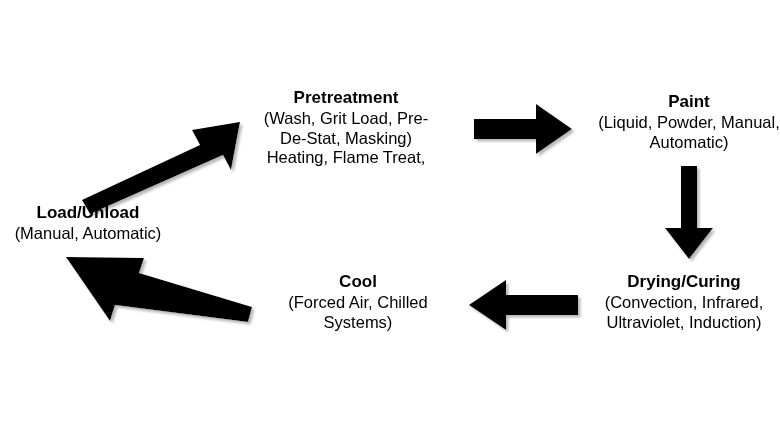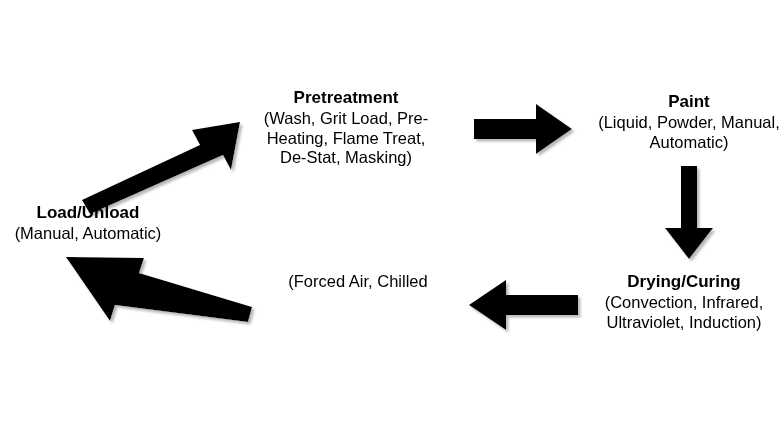--- a/index.html
+++ b/index.html
@@ -90,32 +90,34 @@
   </svg>
 
   <div class="node" id="node-load">
     <span class="title">Load/Unload</span>
     <span class="detail">(Manual, Automatic)</span>
   </div>
 
   <div class="node" id="node-pre">
     <span class="title">Pretreatment</span>
     <span class="detail">(Wash, Grit Load, Pre-</span>
+    <span class="detail">De-Stat, Masking)</span>
     <span class="detail">Heating, Flame Treat,</span>
-    <span class="detail">De-Stat, Masking)</span>
   </div>
 
   <div class="node" id="node-paint">
     <span class="title">Paint</span>
     <span class="detail">(Liquid, Powder, Manual,</span>
     <span class="detail">Automatic)</span>
   </div>
 
   <div class="node" id="node-cool">
+    <span class="title">Cool</span>
     <span class="detail">(Forced Air, Chilled</span>
+    <span class="detail">Systems)</span>
   </div>
 
   <div class="node" id="node-dry">
     <span class="title">Drying/Curing</span>
     <span class="detail">(Convection, Infrared,</span>
     <span class="detail">Ultraviolet, Induction)</span>
   </div>
 
 </div>
 

